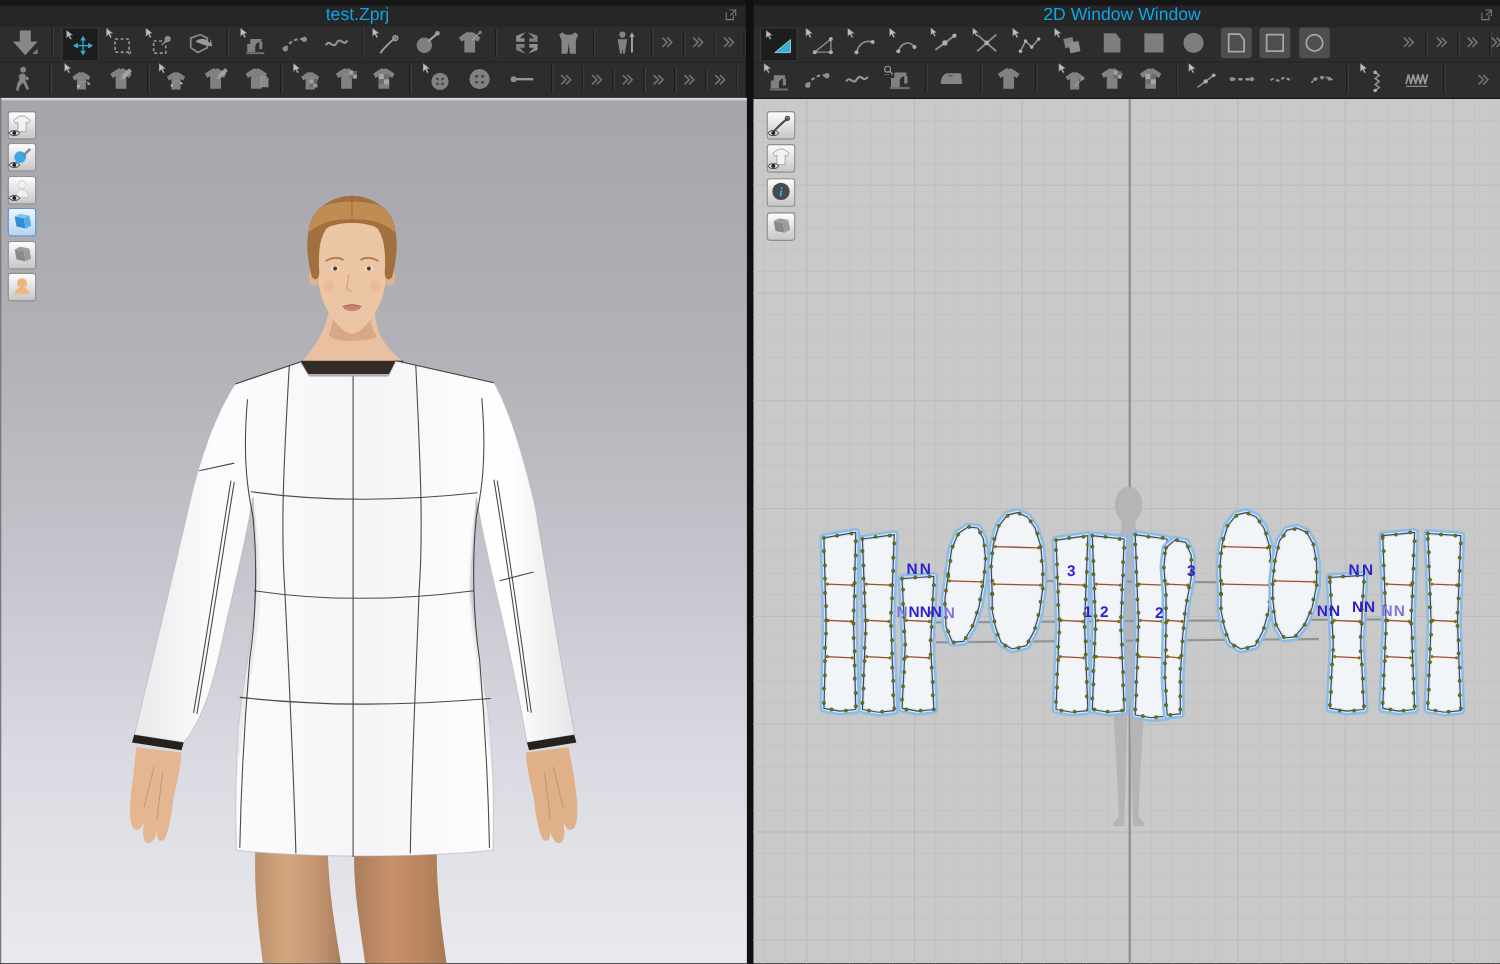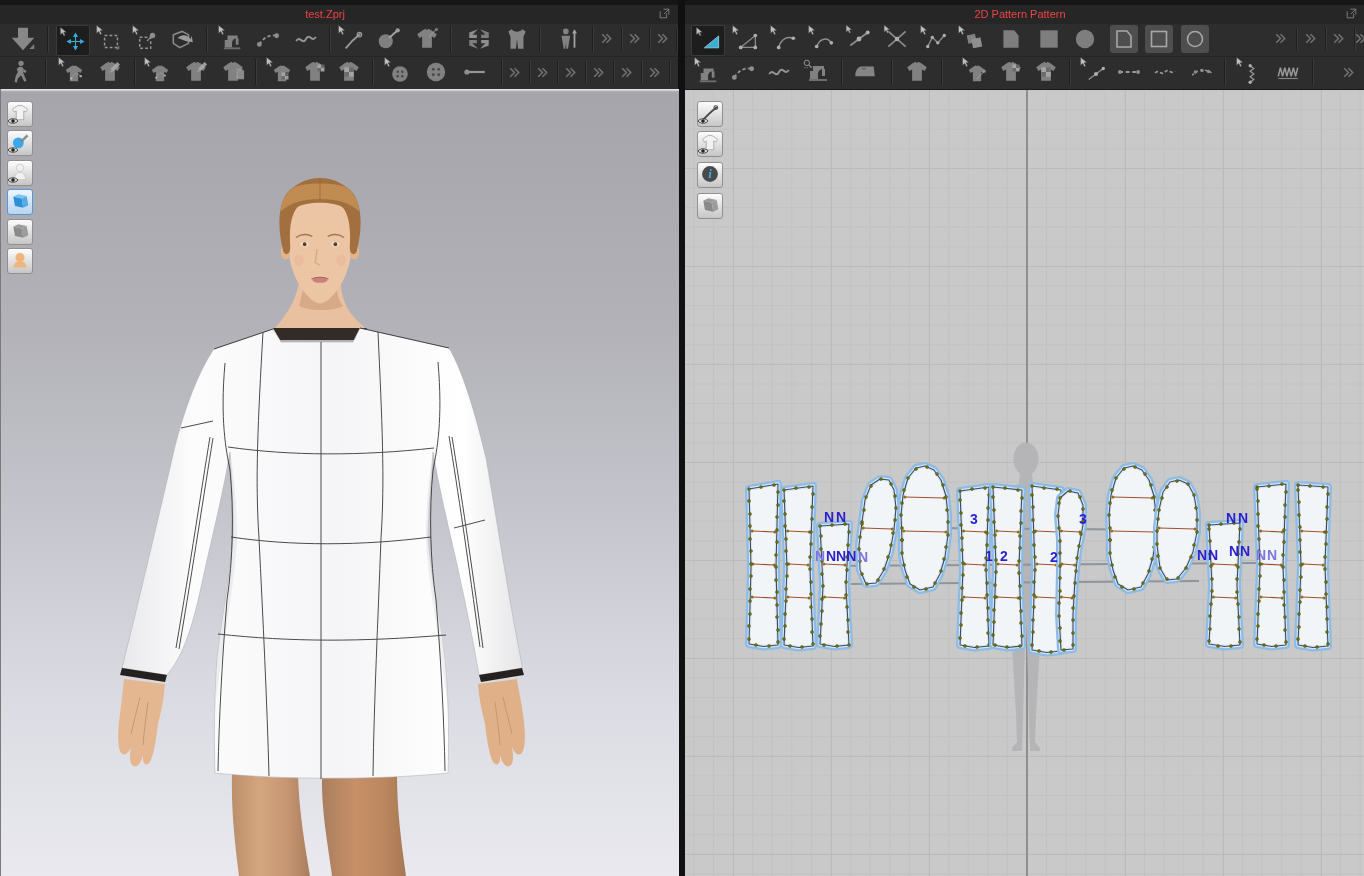--- a/index.html
+++ b/index.html
@@ -1,16 +1,16 @@
 <!DOCTYPE html>
 <html><head><meta charset="utf-8"><title>rec</title><style>
 html,body{margin:0;padding:0;background:#1a1a1a;}
 #app{position:relative;width:1364px;height:876px;overflow:hidden;font-family:"Liberation Sans",sans-serif;}
 .tstrip{position:absolute;left:0;top:0;width:1364px;height:5px;background:#161616;}
-.title{position:absolute;top:5px;height:19px;background:#262626;color:#ef4444;font-size:11px;text-align:center;line-height:18px;}
+.title{position:absolute;top:5px;height:19px;background:#262626;color:#0ea5e9;font-size:16px;text-align:center;line-height:18px;}
 .tb{position:absolute;top:24px;height:65px;background:#2d2d2d;}
 .tb .rowline{position:absolute;left:0;top:32px;width:100%;height:1px;background:#252525;}
 .divider{position:absolute;left:678px;top:0;width:7px;height:876px;background:#101010;}
 .ic{position:absolute;opacity:0.88;}
 .sep{position:absolute;width:2px;background:linear-gradient(90deg,#101010,#4a4a4a);}
 .selbox{position:absolute;background:#1d1d1d;border:1px solid #3a3a3a;border-radius:2px;}
 .litebox{position:absolute;background:#4e4e4e;border-radius:3px;}
 .vp3d{position:absolute;left:0;top:89px;width:678px;height:787px;background:linear-gradient(180deg,#f0f0f2 0px,#a5a5ab 3px,#a8a8ae 70px,#b2b2b8 240px,#c4c4cc 420px,#dadae2 600px,#e9e9ef 787px);border-left:1px solid #7a7a7a;}
 .vp2d{position:absolute;left:685px;top:90px;width:679px;height:786px;background-color:#c9c9c9;
 background-image:linear-gradient(#bbbbbb 1px,transparent 1px),linear-gradient(90deg,#bbbbbb 1px,transparent 1px),linear-gradient(#c2c2c2 1px,transparent 1px),linear-gradient(90deg,#c2c2c2 1px,transparent 1px);
@@ -268,21 +268,21 @@
           <path d="M5,21 C6,14 9,12.5 12,12.5 C15,12.5 18,14 19,21Z" fill="#f0f0f0" stroke="#aaa" stroke-width="0.5"></path>
         </symbol>
 <symbol id="ndl2" viewBox="0 0 24 24">
           <path d="M4,20 C10,13 15,9 20,5" stroke="#4a4a4a" stroke-width="2.2" fill="none"></path>
           <circle cx="19" cy="5.5" r="2.2" fill="none" stroke="#4a4a4a" stroke-width="1.3"></circle>
         </symbol>
 </defs>
     </svg>
 <div class="tstrip"></div>
 <div class="title" style="left:0;width:678px;text-indent:-28px">test.Zprj</div>
-<div class="title" style="left:685px;width:679px;text-indent:-9px">2D Pattern Pattern</div>
+<div class="title" style="left:685px;width:679px;text-indent:-9px">2D Window Window</div>
 <svg class="ic" style="left:658px;top:7px;width:13px;height:13px">
       <use href="#extl"></use>
     </svg>
 <svg class="ic" style="left:1345px;top:7px;width:13px;height:13px">
       <use href="#extl"></use>
     </svg>
 <div class="tb" style="left:0;width:678px">
       <div class="rowline"></div>
     </div>
 <div class="tb" style="left:685px;width:679px">

